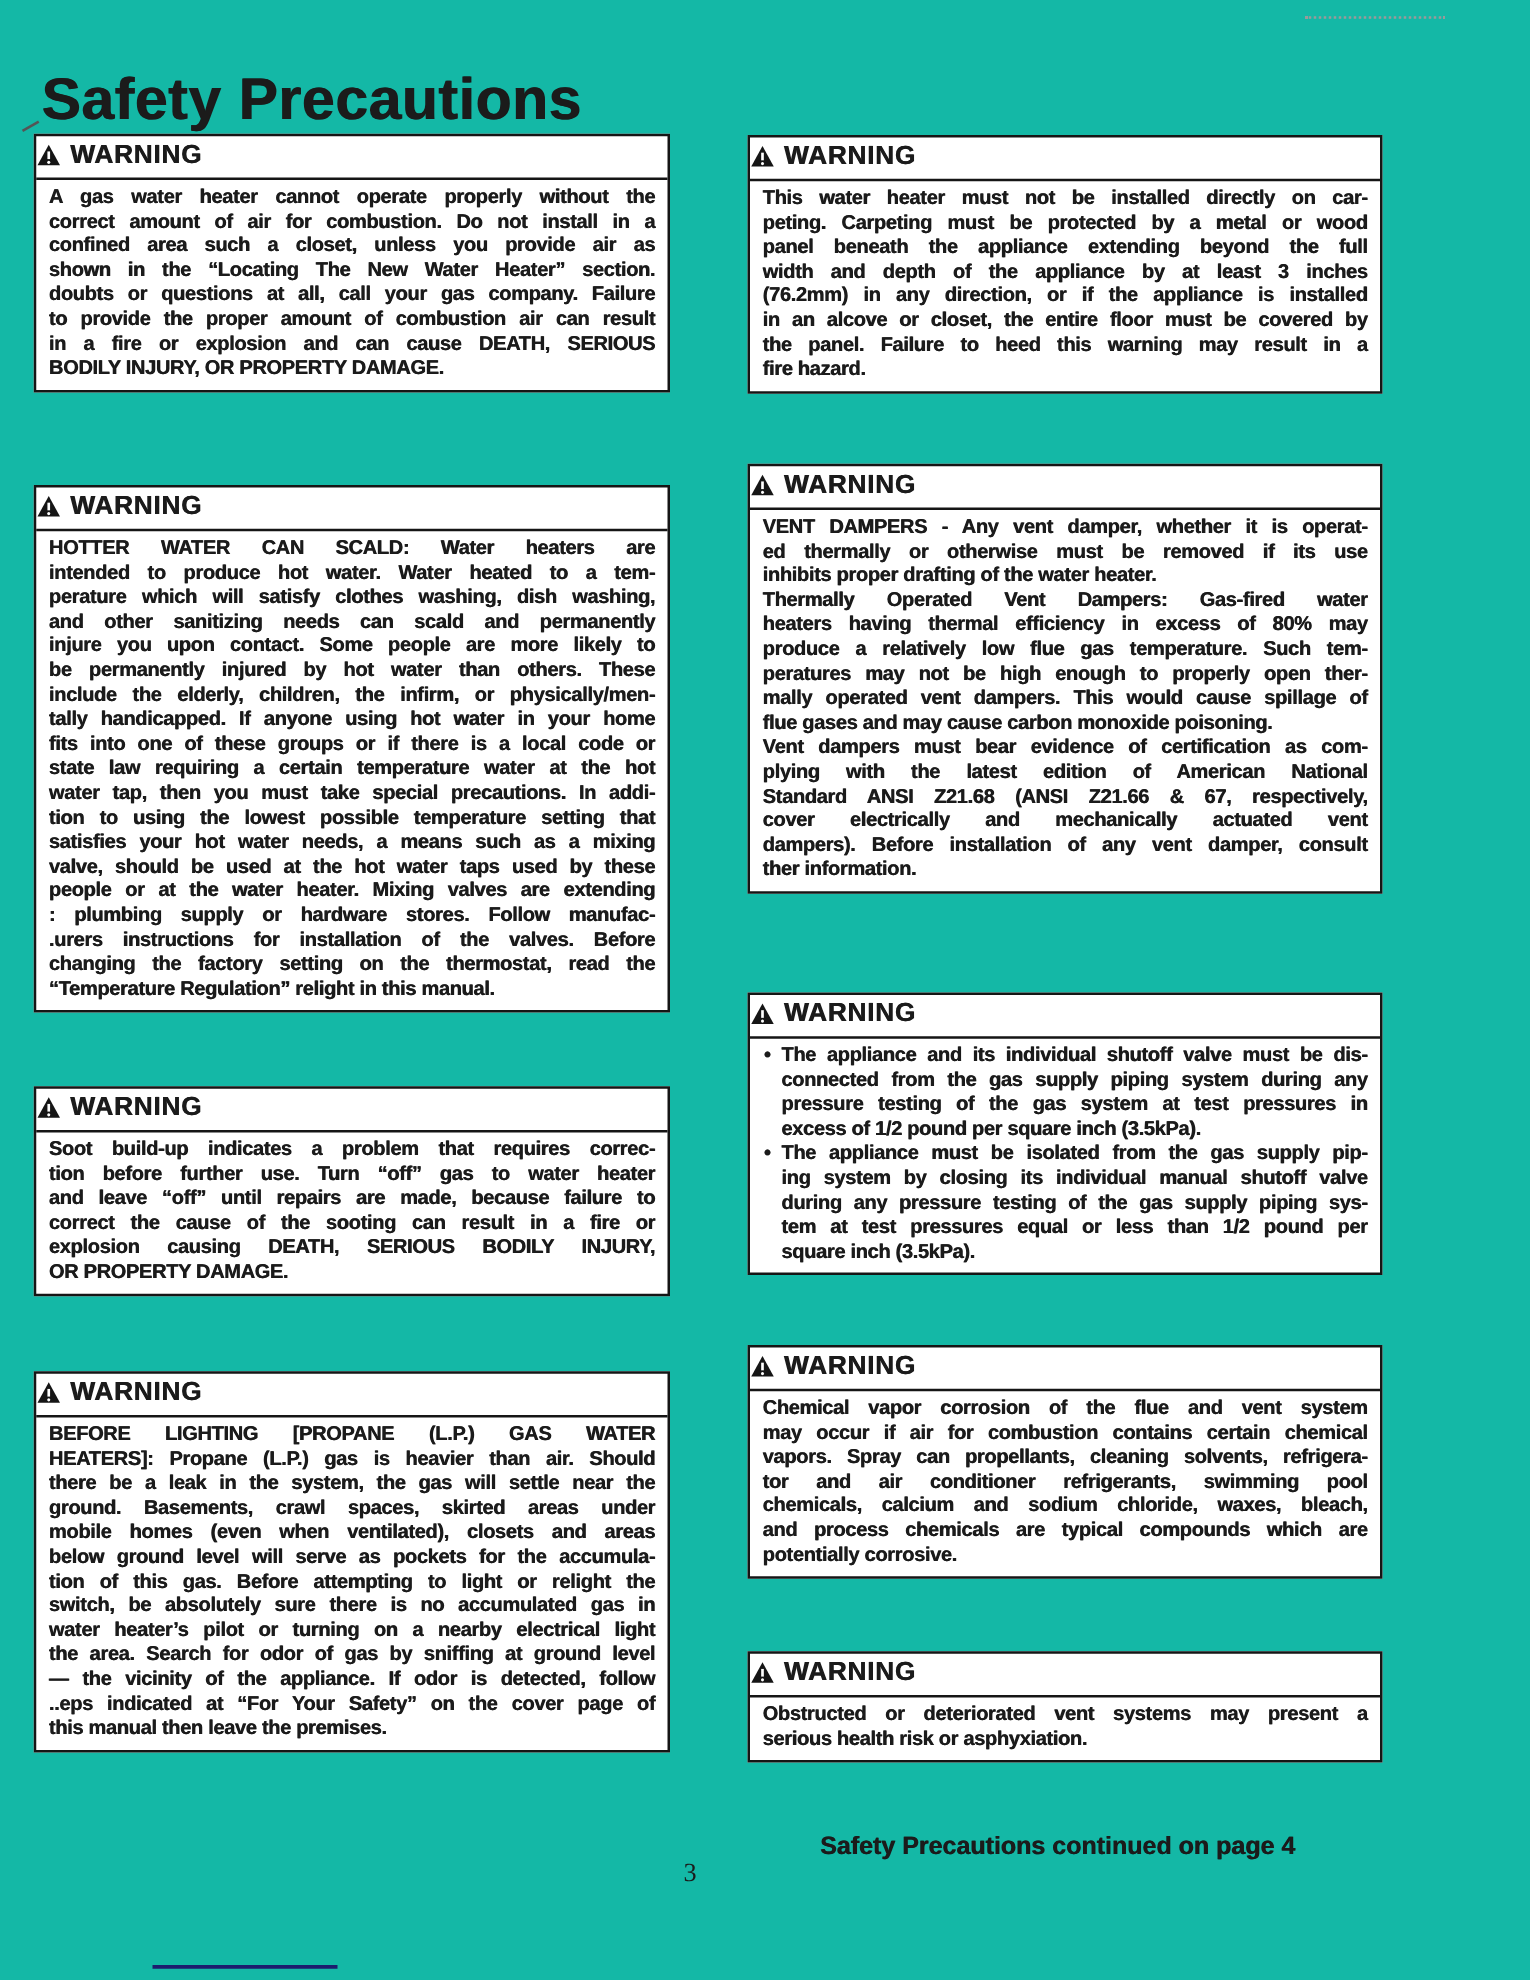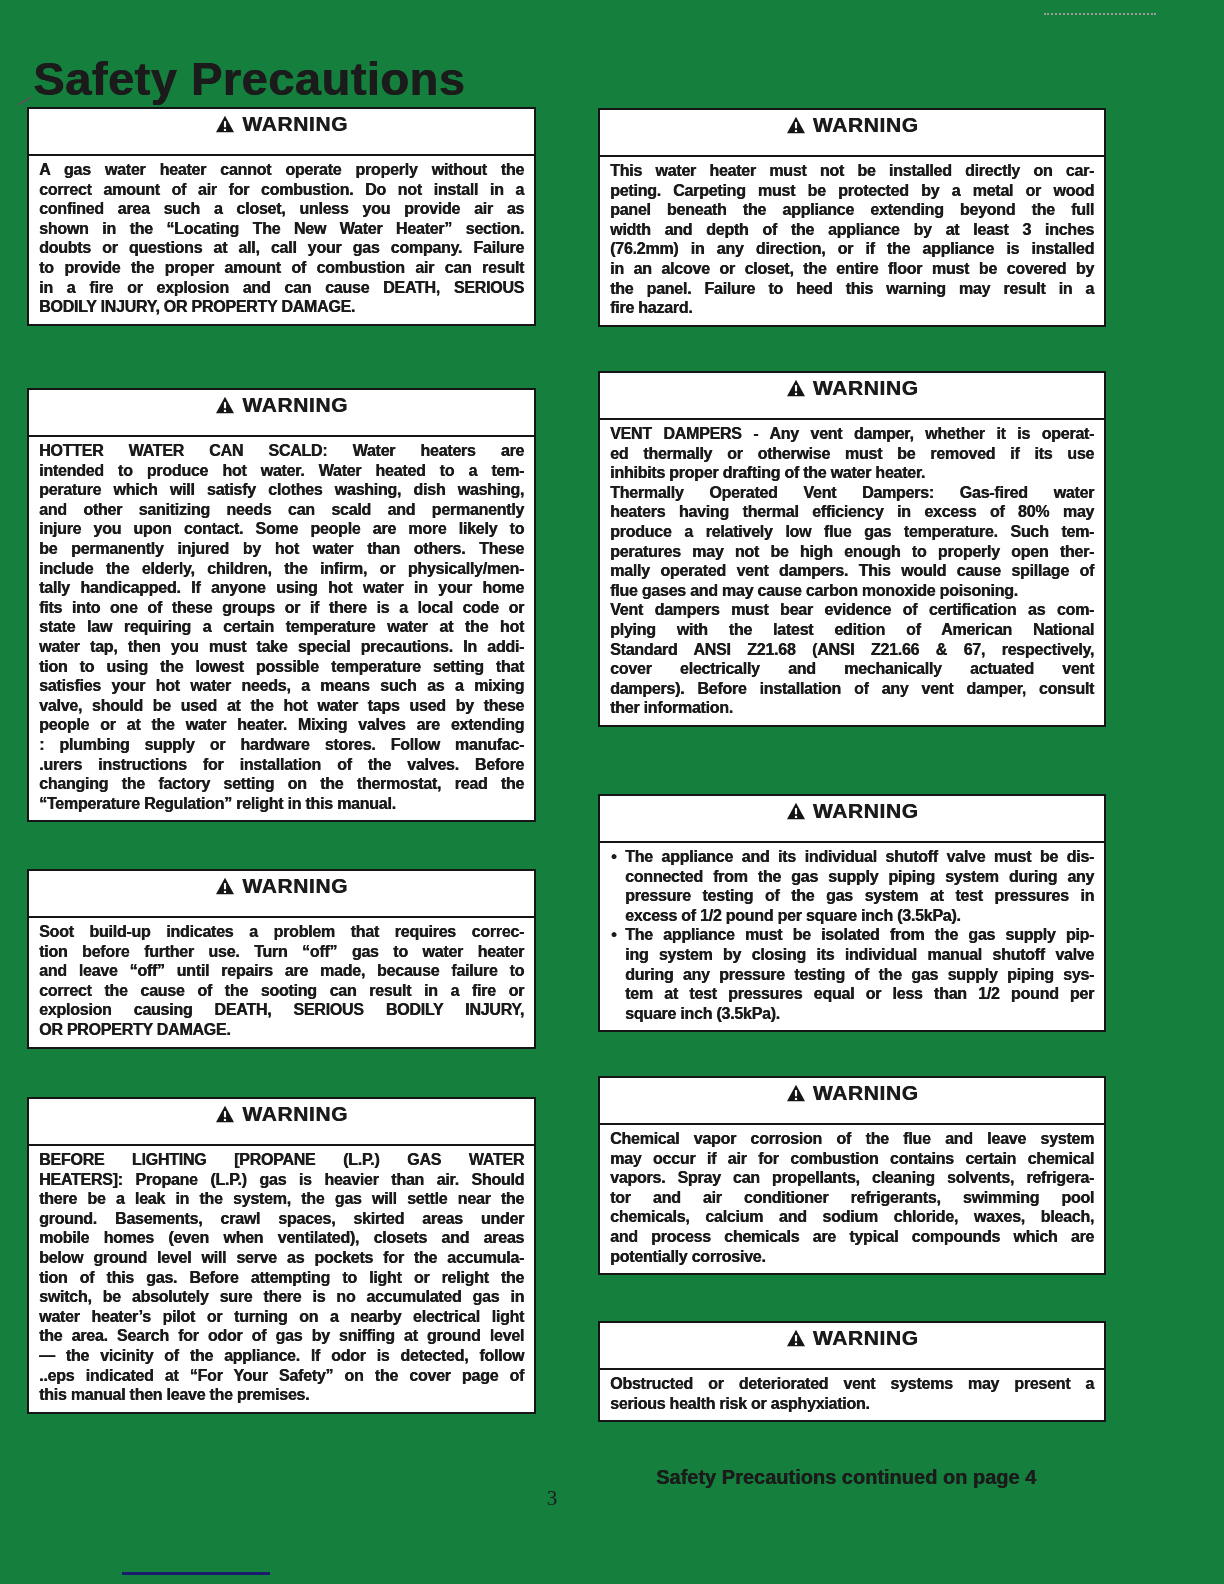--- a/index.html
+++ b/index.html
@@ -1,33 +1,33 @@
 <!DOCTYPE html>
 <html><head>
 <meta charset="utf-8">
 <style>
   html,body{margin:0;padding:0;background:#ddd;}
   .page{
     position:relative;width:1224px;height:1584px;margin:0 auto;
-    background:#15803d;color:#1b1b1b;
+    background:#14b8a6;color:#1b1b1b;
     font-family:"Liberation Sans",sans-serif;overflow:hidden;
   }
   .title{
     position:absolute;left:33px;top:20px;
     font-size:47px;font-weight:700;letter-spacing:.5px;
     text-shadow:.8px 0 currentColor;
   }
   .wbox{position:absolute;border:2.5px solid #151515;background:#fff;}
   .col-left{left:27px;width:505px;}
   .col-right{left:598px;width:504px;}
   .b-l1{top:107px;}.b-l2{top:388px;}.b-l3{top:869px;}.b-l4{top:1097px;}
   .b-r1{top:108px;}.b-r2{top:371px;}.b-r3{top:794px;}.b-r4{top:1076px;}.b-r5{top:1321px;}
   .whead{
-    display:flex;align-items:center;justify-content:center;gap:7px;
-    border-bottom:2.5px solid #151515;padding:3px 0 18px;
+    display:flex;align-items:center;gap:7px;
+    border-bottom:2.5px solid #151515;padding:3px 0 6px;
   }
   .wlabel{
     font-size:21px;font-weight:700;letter-spacing:.6px;
     text-shadow:.5px 0 currentColor;
   }
   .wicon svg{display:block;}
   .wbody{
     padding:4px 10px 7px;
     font-size:16px;line-height:19.6px;letter-spacing:-.25px;
     text-shadow:.45px 0 currentColor;
@@ -269,21 +269,21 @@
           <svg width="20" height="18" viewBox="0 0 24 22">
             <polygon points="12,1 23,21 1,21" fill="#151515"></polygon>
             <rect x="10.7" y="7.5" width="2.6" height="7.5" fill="#fff"></rect>
             <circle cx="12" cy="18.2" r="1.5" fill="#fff"></circle>
           </svg>
         </span>
       <span class="wlabel">WARNING</span>
     </header>
     <div class="wbody">
         <div class="para">
-          <div class="ln">Chemical vapor corrosion of the flue and leave system</div>
+          <div class="ln">Chemical vapor corrosion of the flue and vent system</div>
           <div class="ln">may occur if air for combustion contains certain chemical</div>
           <div class="ln">vapors. Spray can propellants, cleaning solvents, refrigera-</div>
           <div class="ln">tor and air conditioner refrigerants, swimming pool</div>
           <div class="ln">chemicals, calcium and sodium chloride, waxes, bleach,</div>
           <div class="ln">and process chemicals are typical compounds which are</div>
           <div class="ln last">potentially corrosive.</div>
         </div>
       </div>
   </section>
 

